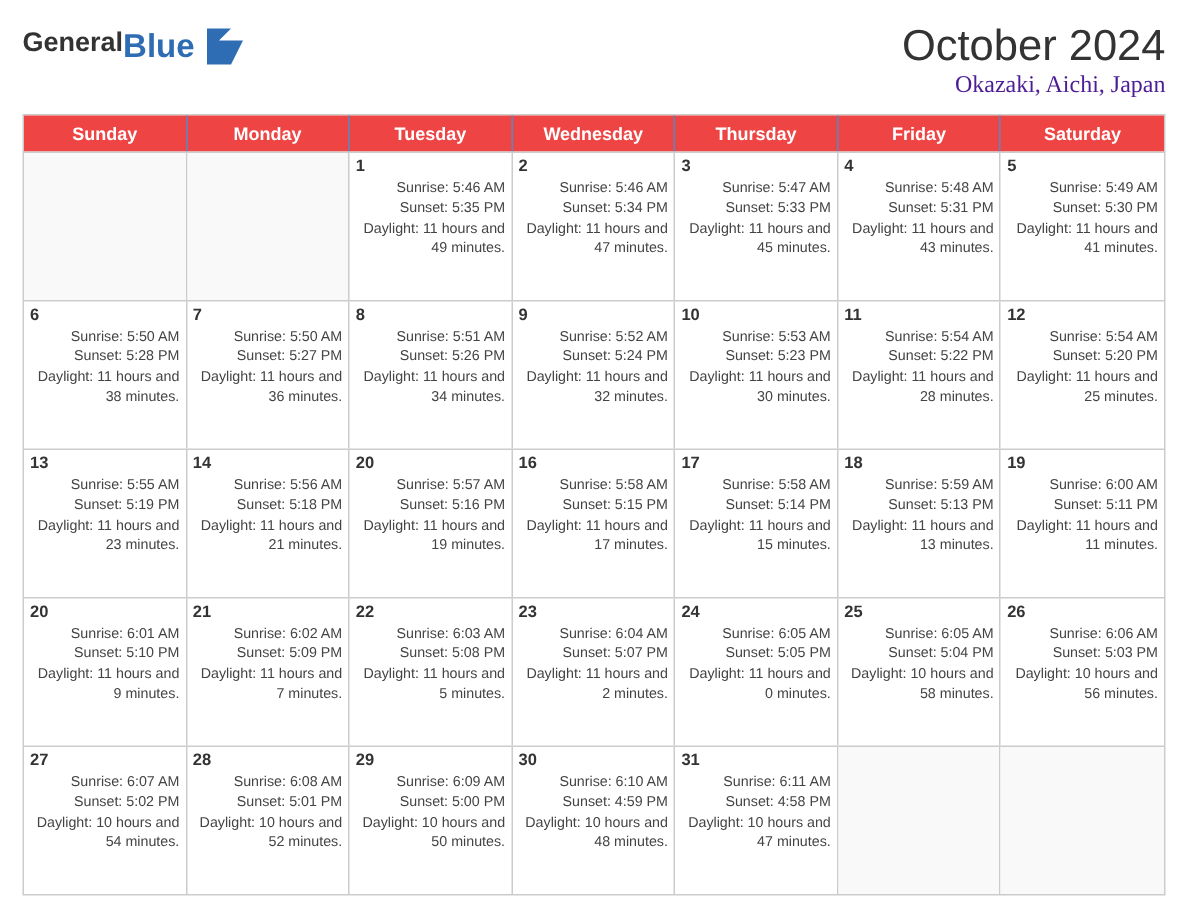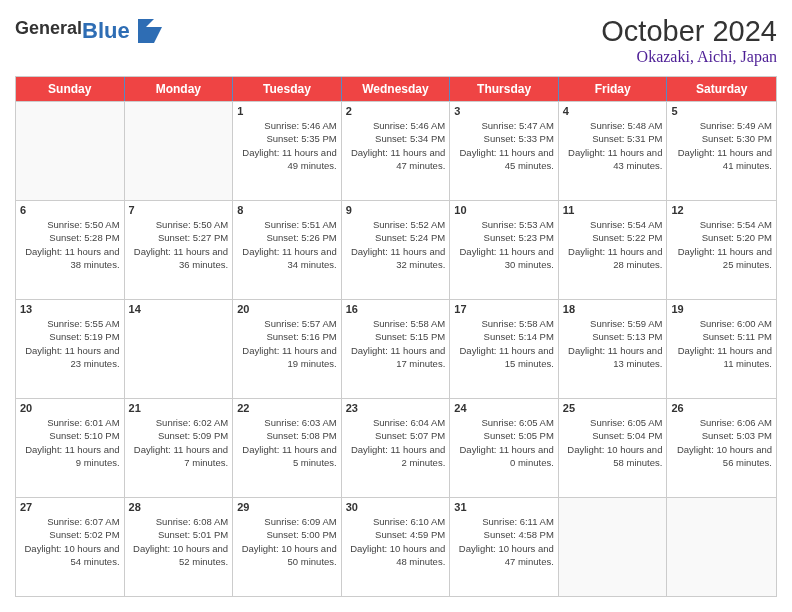--- a/index.html
+++ b/index.html
@@ -180,20 +180,21 @@
             <div class="day-info">Sunrise: 5:54 AM<br>Sunset: 5:20 PM<br>Daylight: 11 hours and 25 minutes.</div>
           </div>
         </div>
         <div class="cal-row">
           <div class="cal-cell">
             <div class="day-num">13</div>
             <div class="day-info">Sunrise: 5:55 AM<br>Sunset: 5:19 PM<br>Daylight: 11 hours and 23 minutes.</div>
           </div>
           <div class="cal-cell">
             <div class="day-num">14</div>
+            <div class="day-info">Sunrise: 5:56 AM<br>Sunset: 5:18 PM<br>Daylight: 11 hours and 21 minutes.</div>
           </div>
           <div class="cal-cell">
             <div class="day-num">20</div>
             <div class="day-info">Sunrise: 5:57 AM<br>Sunset: 5:16 PM<br>Daylight: 11 hours and 19 minutes.</div>
           </div>
           <div class="cal-cell">
             <div class="day-num">16</div>
             <div class="day-info">Sunrise: 5:58 AM<br>Sunset: 5:15 PM<br>Daylight: 11 hours and 17 minutes.</div>
           </div>
           <div class="cal-cell">

